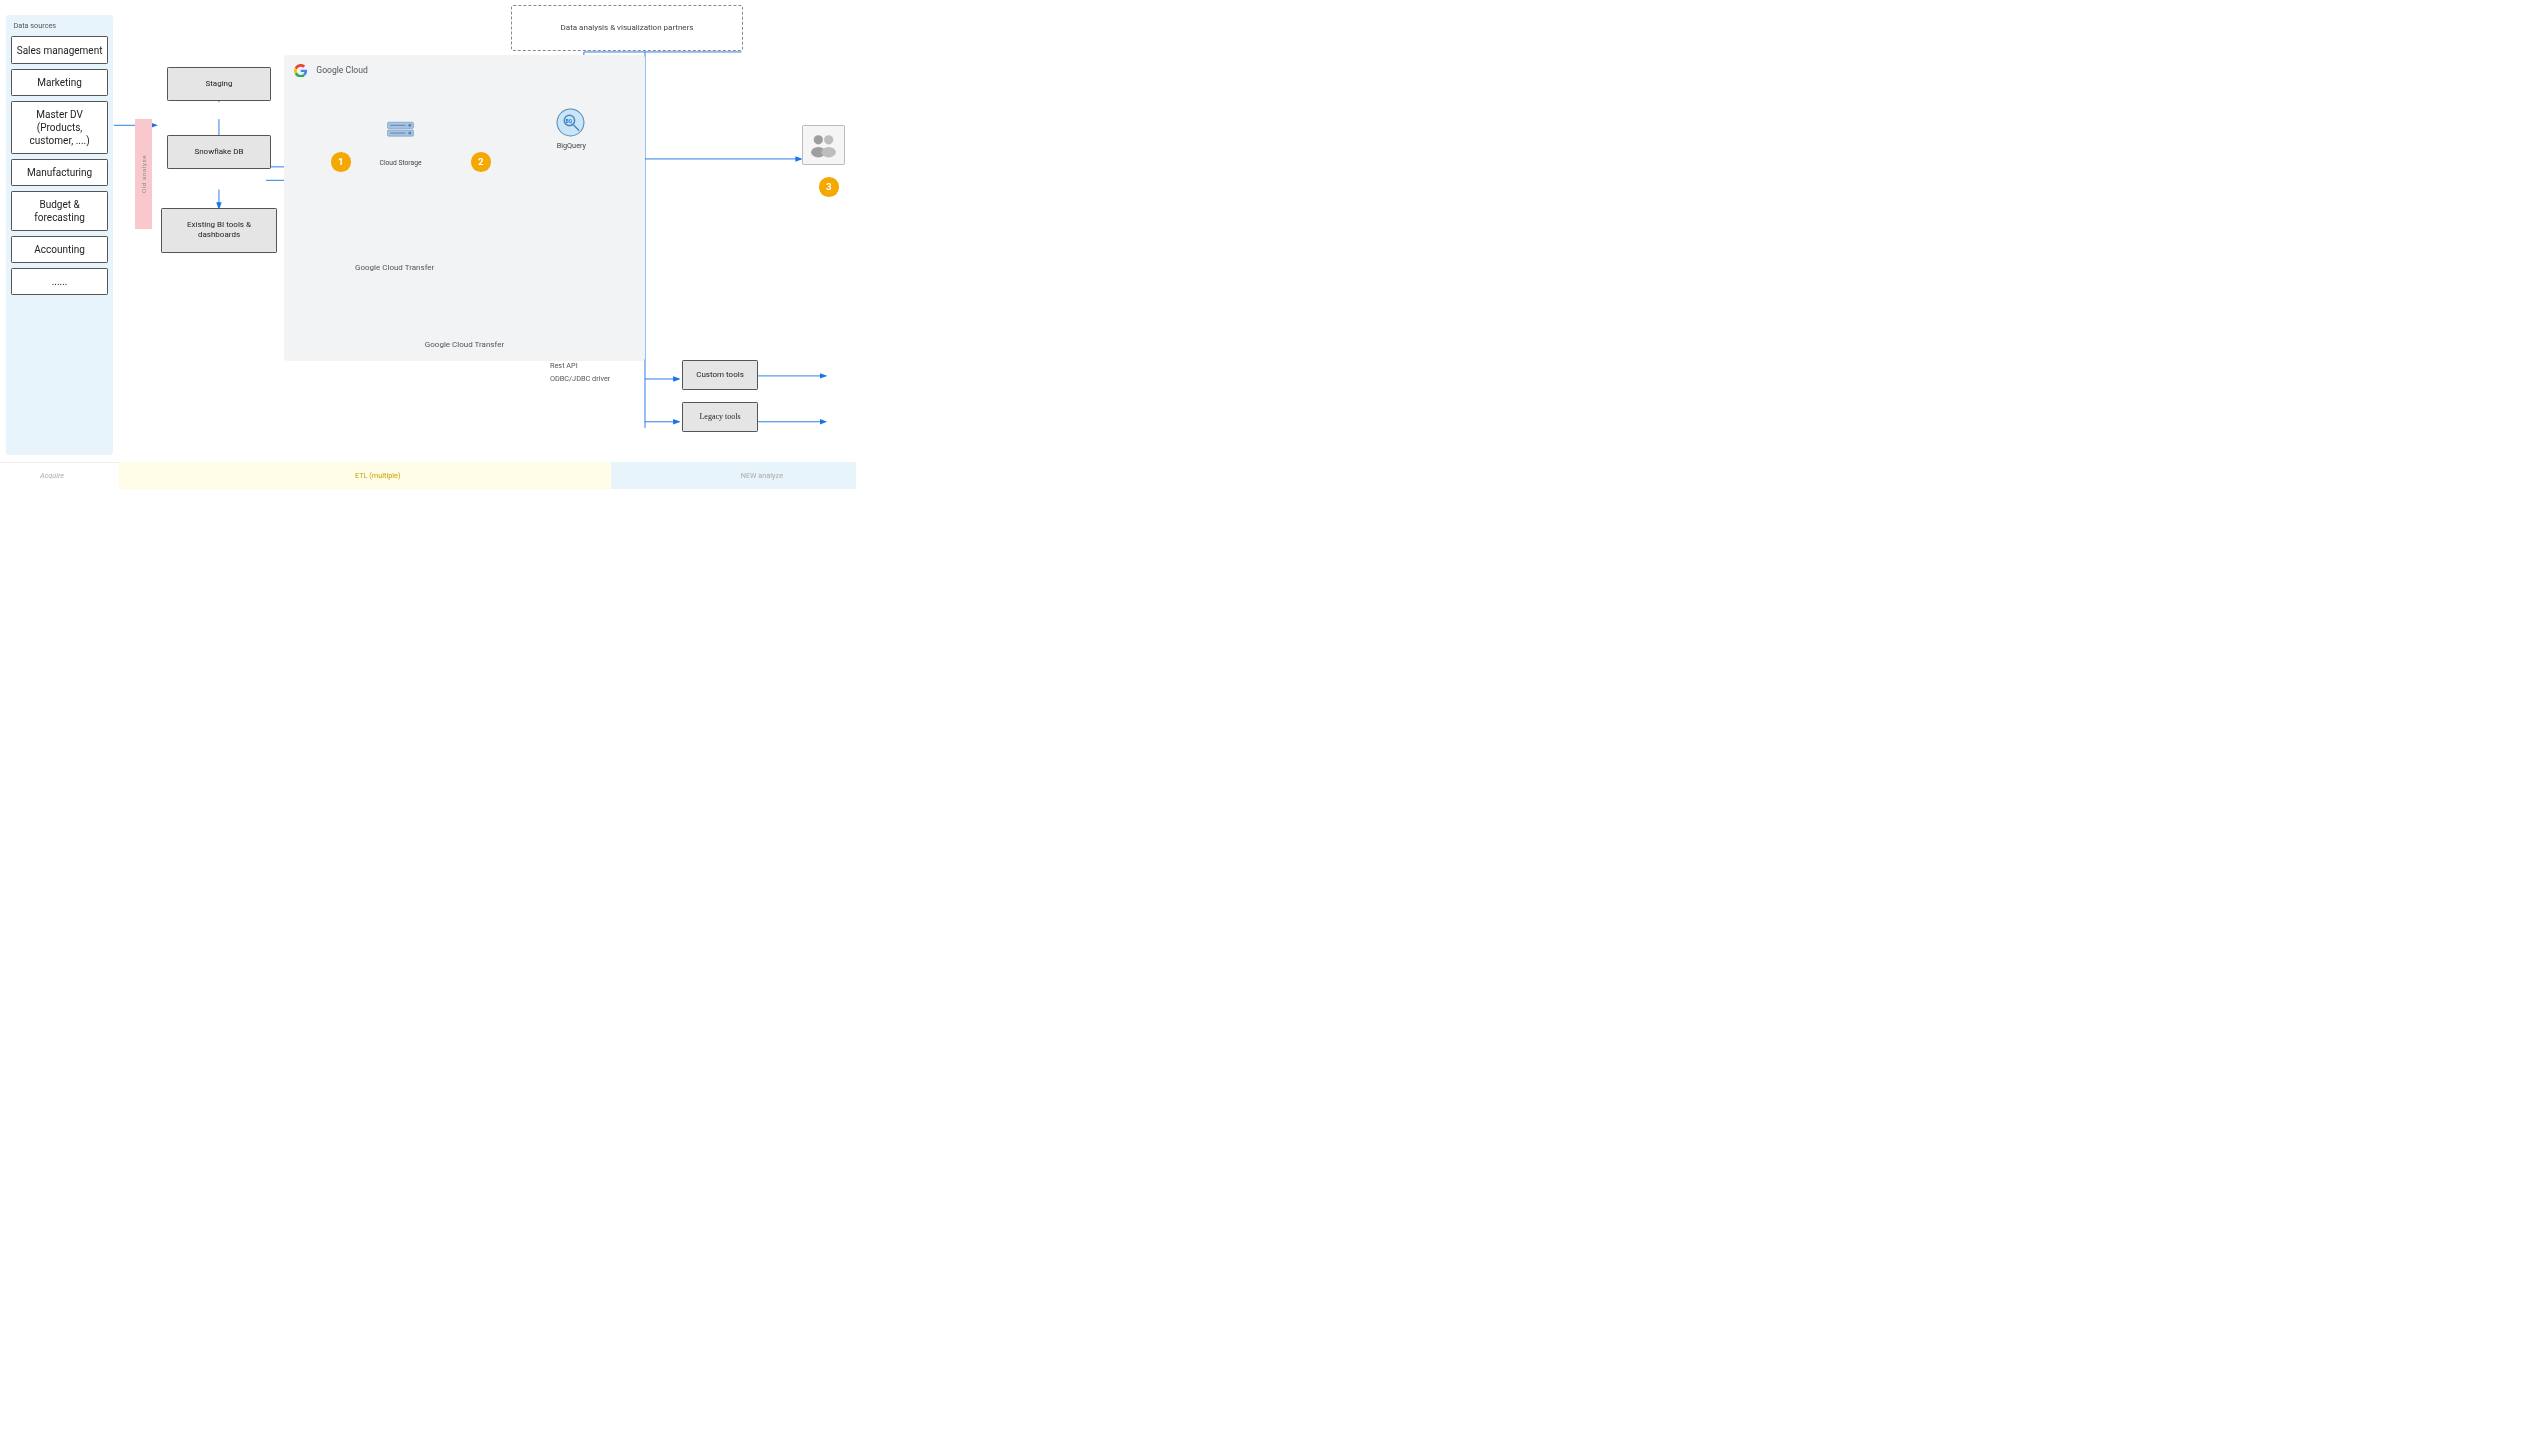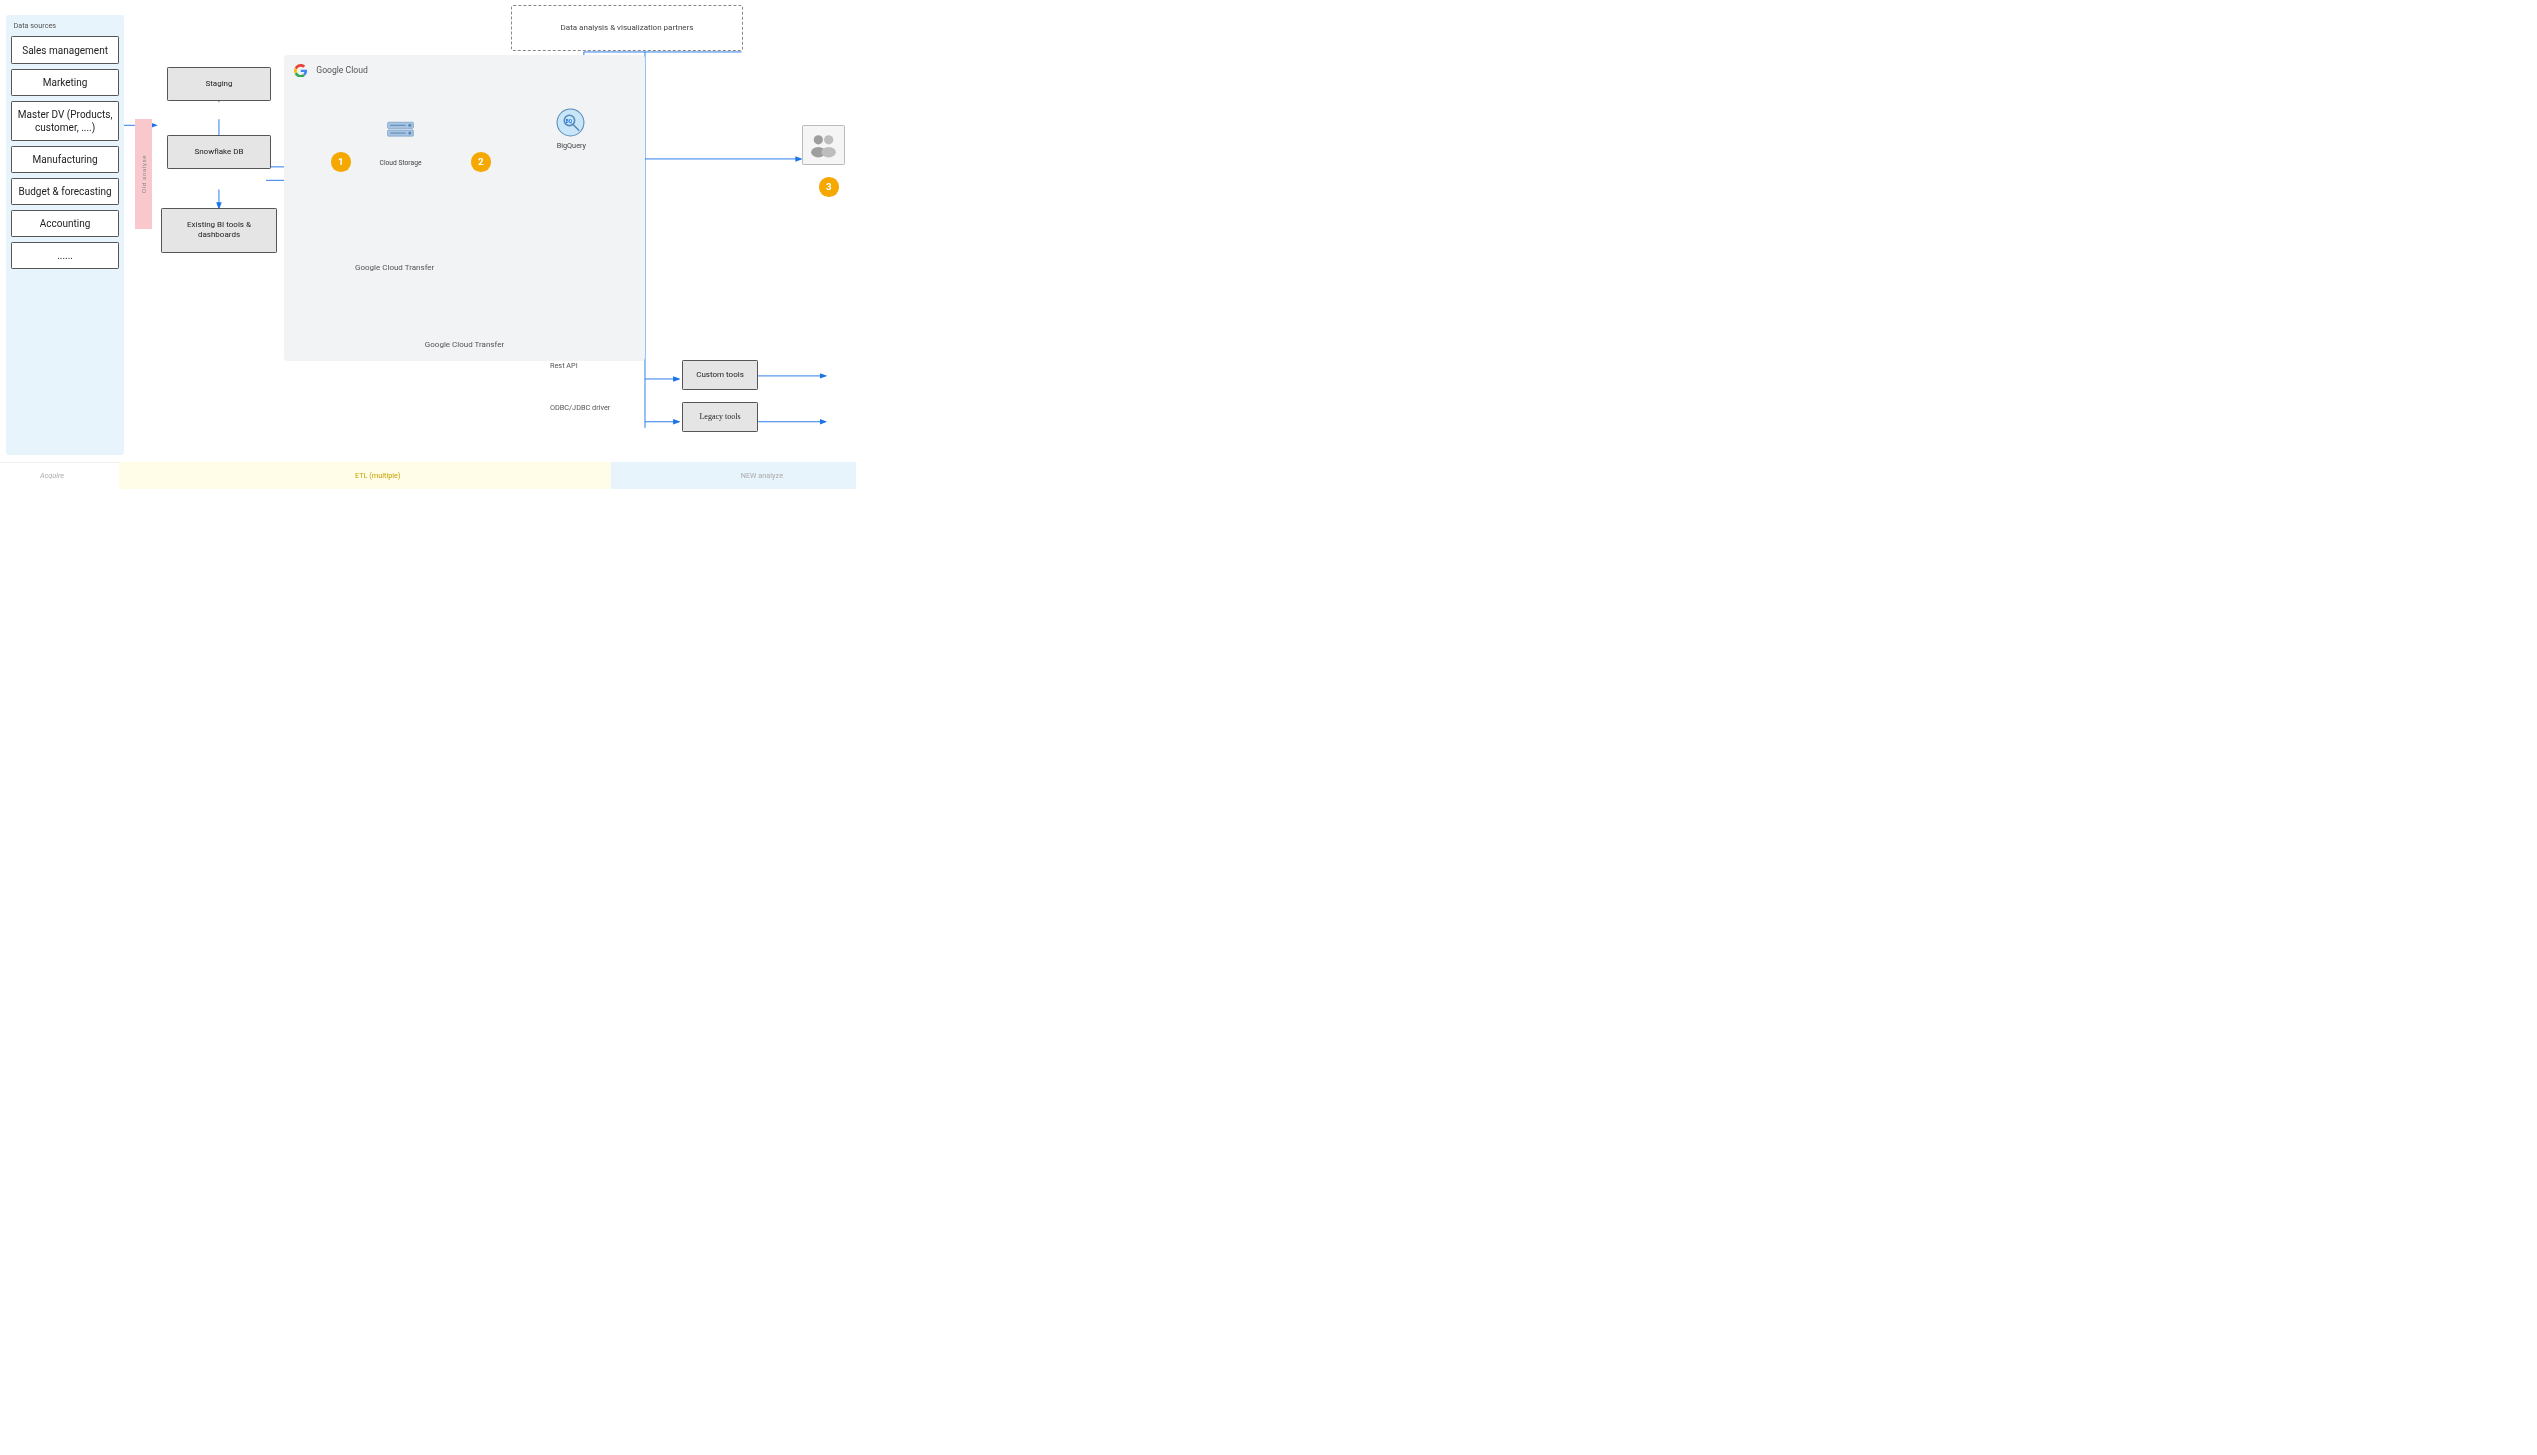--- a/index.html
+++ b/index.html
@@ -17,21 +17,21 @@
       width: 856px;
       height: 489px;
       background: #fff;
     }
 
     
     .data-sources-panel {
       position: absolute;
       left: 6.1px;
       top: 15.3px;
-      width: 118px;
+      width: 107px;
       height: 440px;
       background: #e8f4fc;
       border-radius: 2.4px;
       padding: 6.1px 4.9px;
     }
 
     .data-sources-label {
       font-size: 7.3px;
       color: #555;
       margin-bottom: 6.1px;
@@ -338,21 +338,21 @@
     <svg width="31" height="31" viewBox="0 0 60 50">
 
       <circle cx="20" cy="14" r="9" fill="#9e9e9e"></circle>
       <ellipse cx="20" cy="38" rx="14" ry="10" fill="#9e9e9e"></ellipse>
       <circle cx="40" cy="14" r="9" fill="#bdbdbd"></circle>
       <ellipse cx="40" cy="38" rx="14" ry="10" fill="#bdbdbd"></ellipse>
     </svg>
   </div>
 
   <div style="position:absolute; left:550px; top:361px; font-size:7.3px; color:#555;">
-    <div style="margin-bottom: 33px;">Rest API</div>
+    <div style="margin-bottom: 4px;">Rest API</div>
     <div style="line-height:1.3;">ODBC/JDBC driver</div>
   </div>
 
   <div style="position:absolute; left:682px; top:360px; width:76px;">
     <div class="box" style="padding:8.6px 6.1px;">Custom tools</div>
   </div>
 
   <div style="position:absolute; left:682px; top:402px; width:76px;font-family:Liberation Serif, serif;">
     <div class="box" style="padding:8.6px 6.1px;">Legacy tools</div>
   </div>

